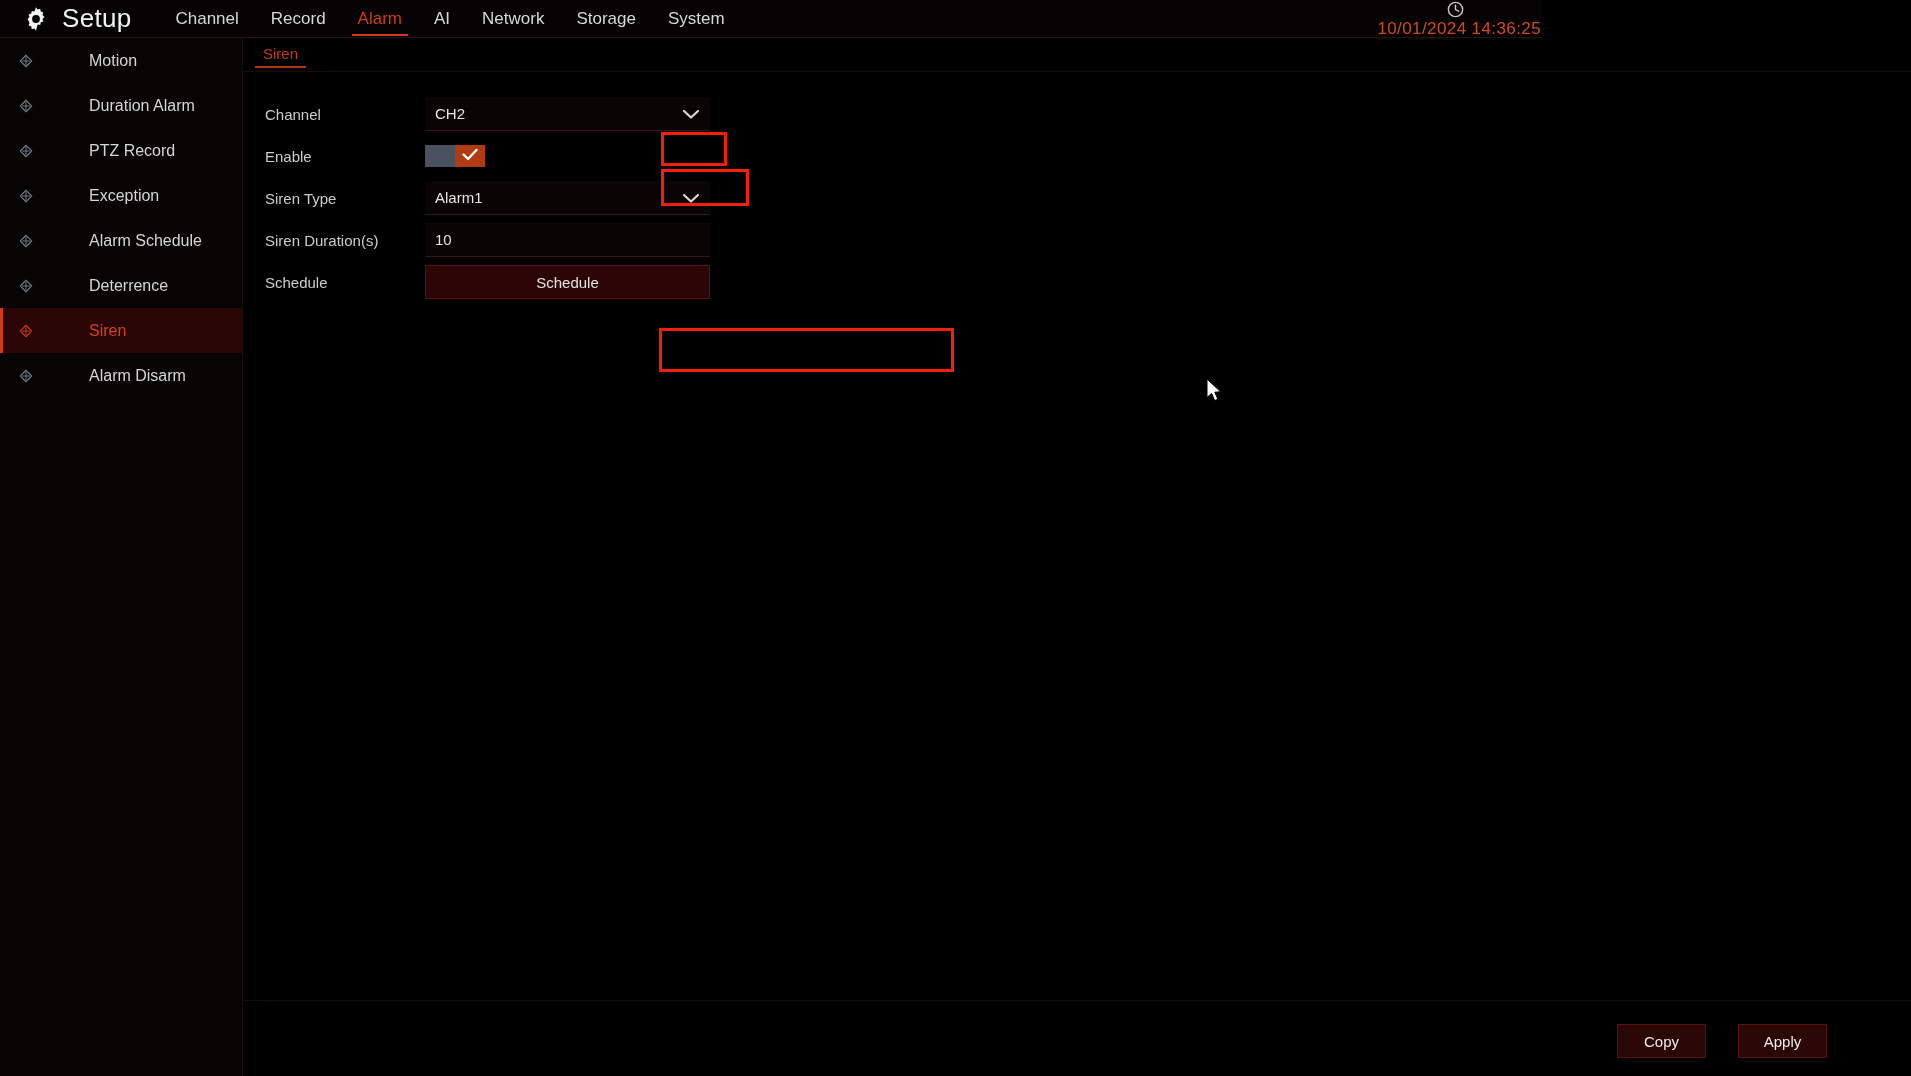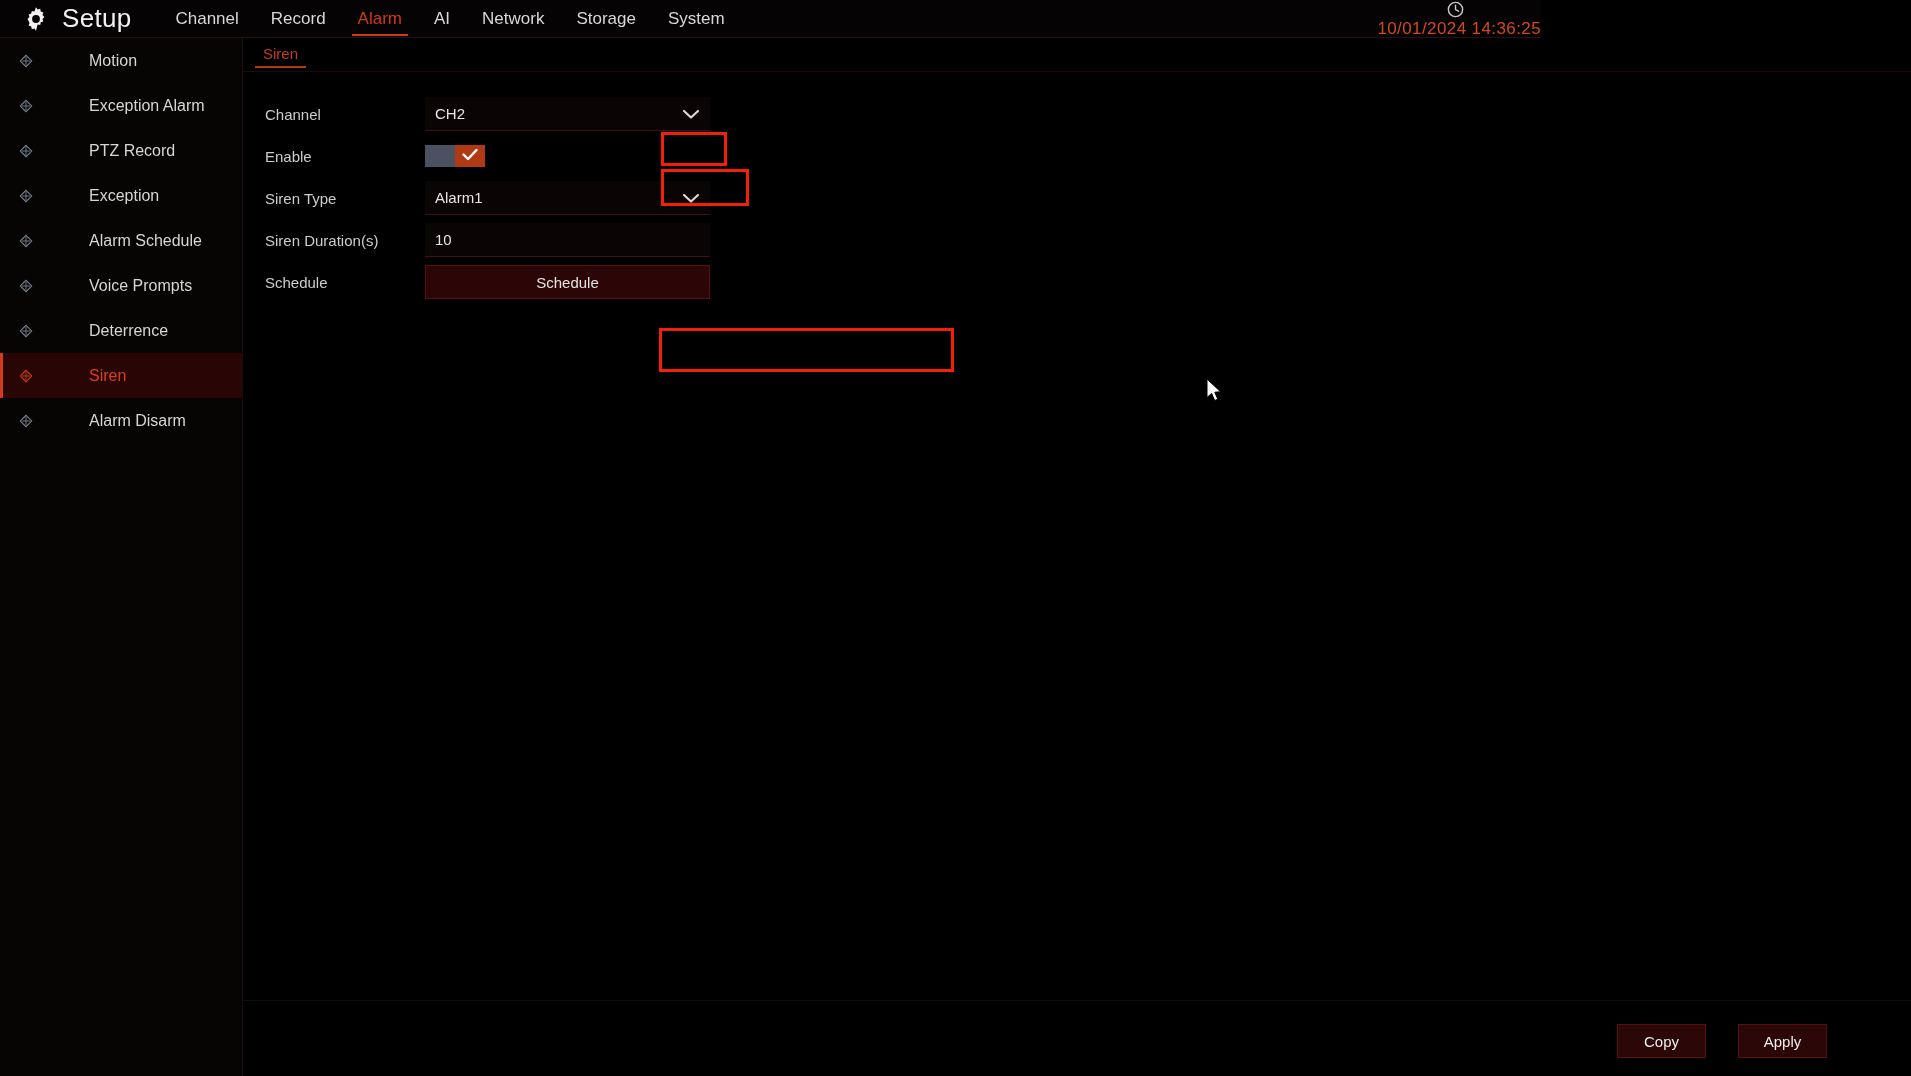--- a/index.html
+++ b/index.html
@@ -369,21 +369,21 @@
     <span class="side-label">Motion</span>
   </div>
 
   <div class="side-item">
     <span class="diamond-icon">
       <svg width="14" height="14" viewBox="0 0 16 16">
         <path d="M8 1.5L14.5 8 8 14.5 1.5 8z" fill="none" stroke="#7e8a99" stroke-width="1.2"></path>
         <path d="M8 3.5v9M3.5 8h9" stroke="#7e8a99" stroke-width="1"></path>
       </svg>
     </span>
-    <span class="side-label">Exception Alarm</span>
+    <span class="side-label">Duration Alarm</span>
   </div>
 
   <div class="side-item">
     <span class="diamond-icon">
       <svg width="14" height="14" viewBox="0 0 16 16">
         <path d="M8 1.5L14.5 8 8 14.5 1.5 8z" fill="none" stroke="#7e8a99" stroke-width="1.2"></path>
         <path d="M8 3.5v9M3.5 8h9" stroke="#7e8a99" stroke-width="1"></path>
       </svg>
     </span>
     <span class="side-label">PTZ Record</span>
@@ -402,29 +402,20 @@
   <div class="side-item">
     <span class="diamond-icon">
       <svg width="14" height="14" viewBox="0 0 16 16">
         <path d="M8 1.5L14.5 8 8 14.5 1.5 8z" fill="none" stroke="#7e8a99" stroke-width="1.2"></path>
         <path d="M8 3.5v9M3.5 8h9" stroke="#7e8a99" stroke-width="1"></path>
       </svg>
     </span>
     <span class="side-label">Alarm Schedule</span>
   </div>
 
-  <div class="side-item">
-    <span class="diamond-icon">
-      <svg width="14" height="14" viewBox="0 0 16 16">
-        <path d="M8 1.5L14.5 8 8 14.5 1.5 8z" fill="none" stroke="#7e8a99" stroke-width="1.2"></path>
-        <path d="M8 3.5v9M3.5 8h9" stroke="#7e8a99" stroke-width="1"></path>
-      </svg>
-    </span>
-    <span class="side-label">Voice Prompts</span>
-  </div>
 
   <div class="side-item">
     <span class="diamond-icon">
       <svg width="14" height="14" viewBox="0 0 16 16">
         <path d="M8 1.5L14.5 8 8 14.5 1.5 8z" fill="none" stroke="#7e8a99" stroke-width="1.2"></path>
         <path d="M8 3.5v9M3.5 8h9" stroke="#7e8a99" stroke-width="1"></path>
       </svg>
     </span>
     <span class="side-label">Deterrence</span>
   </div>

